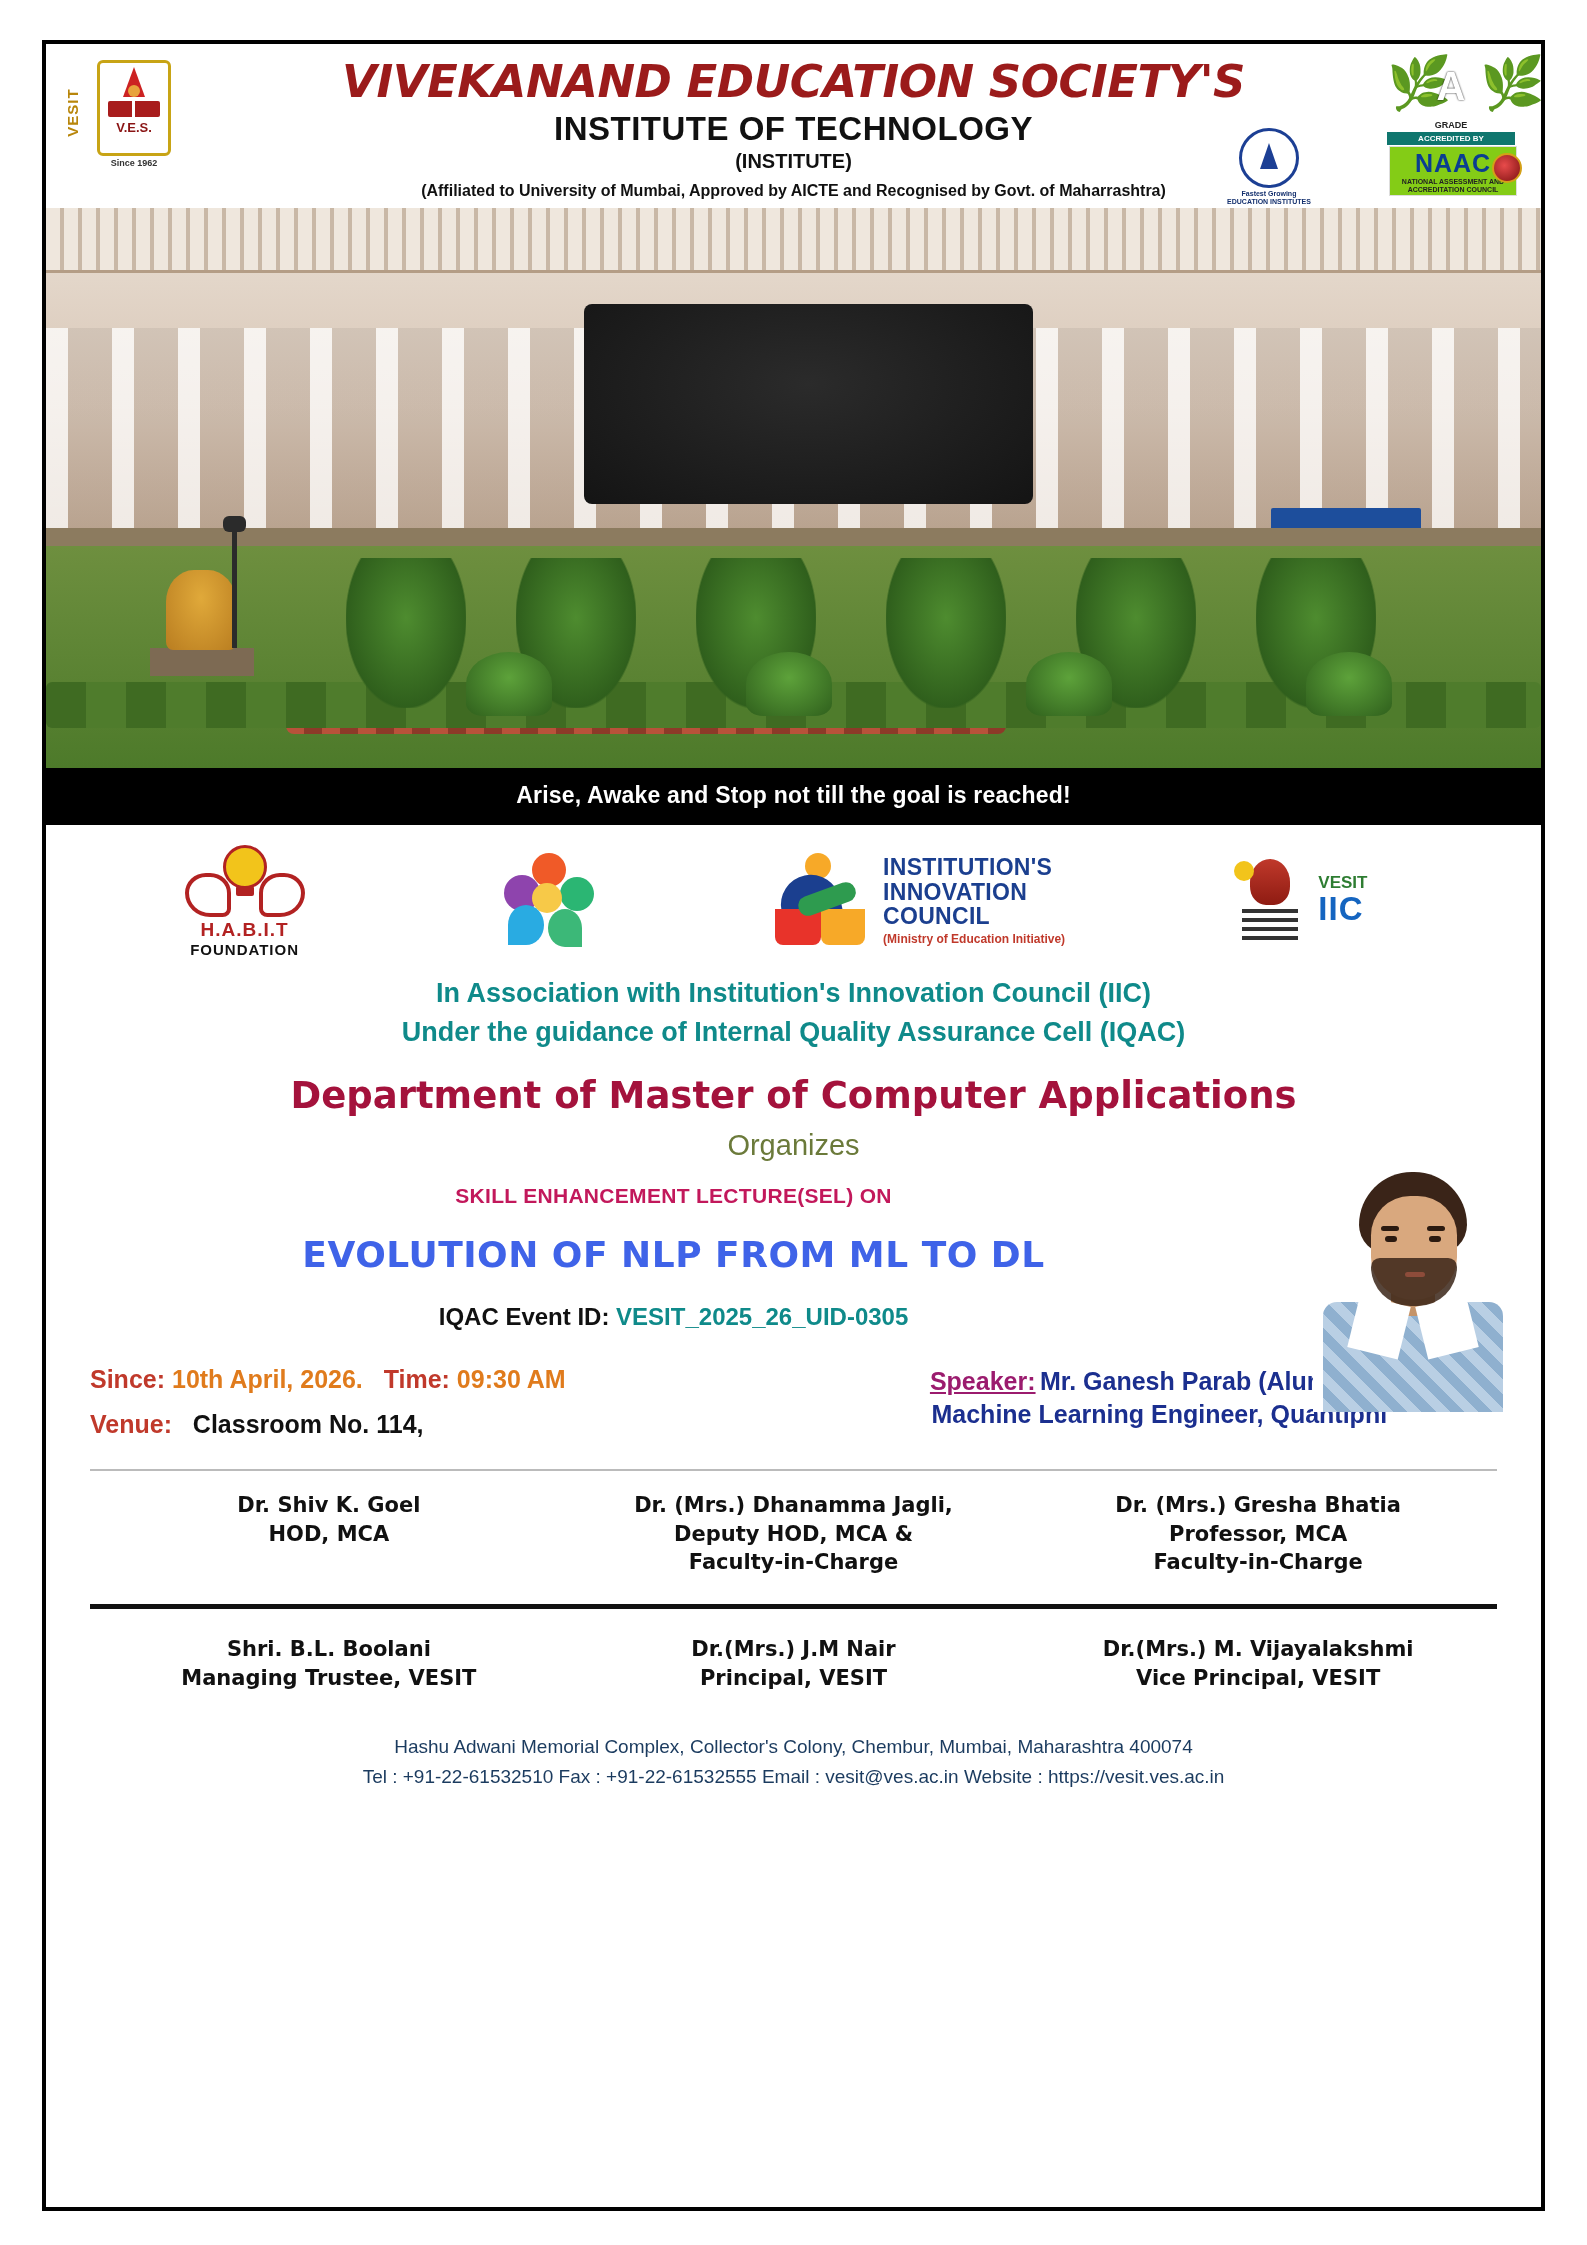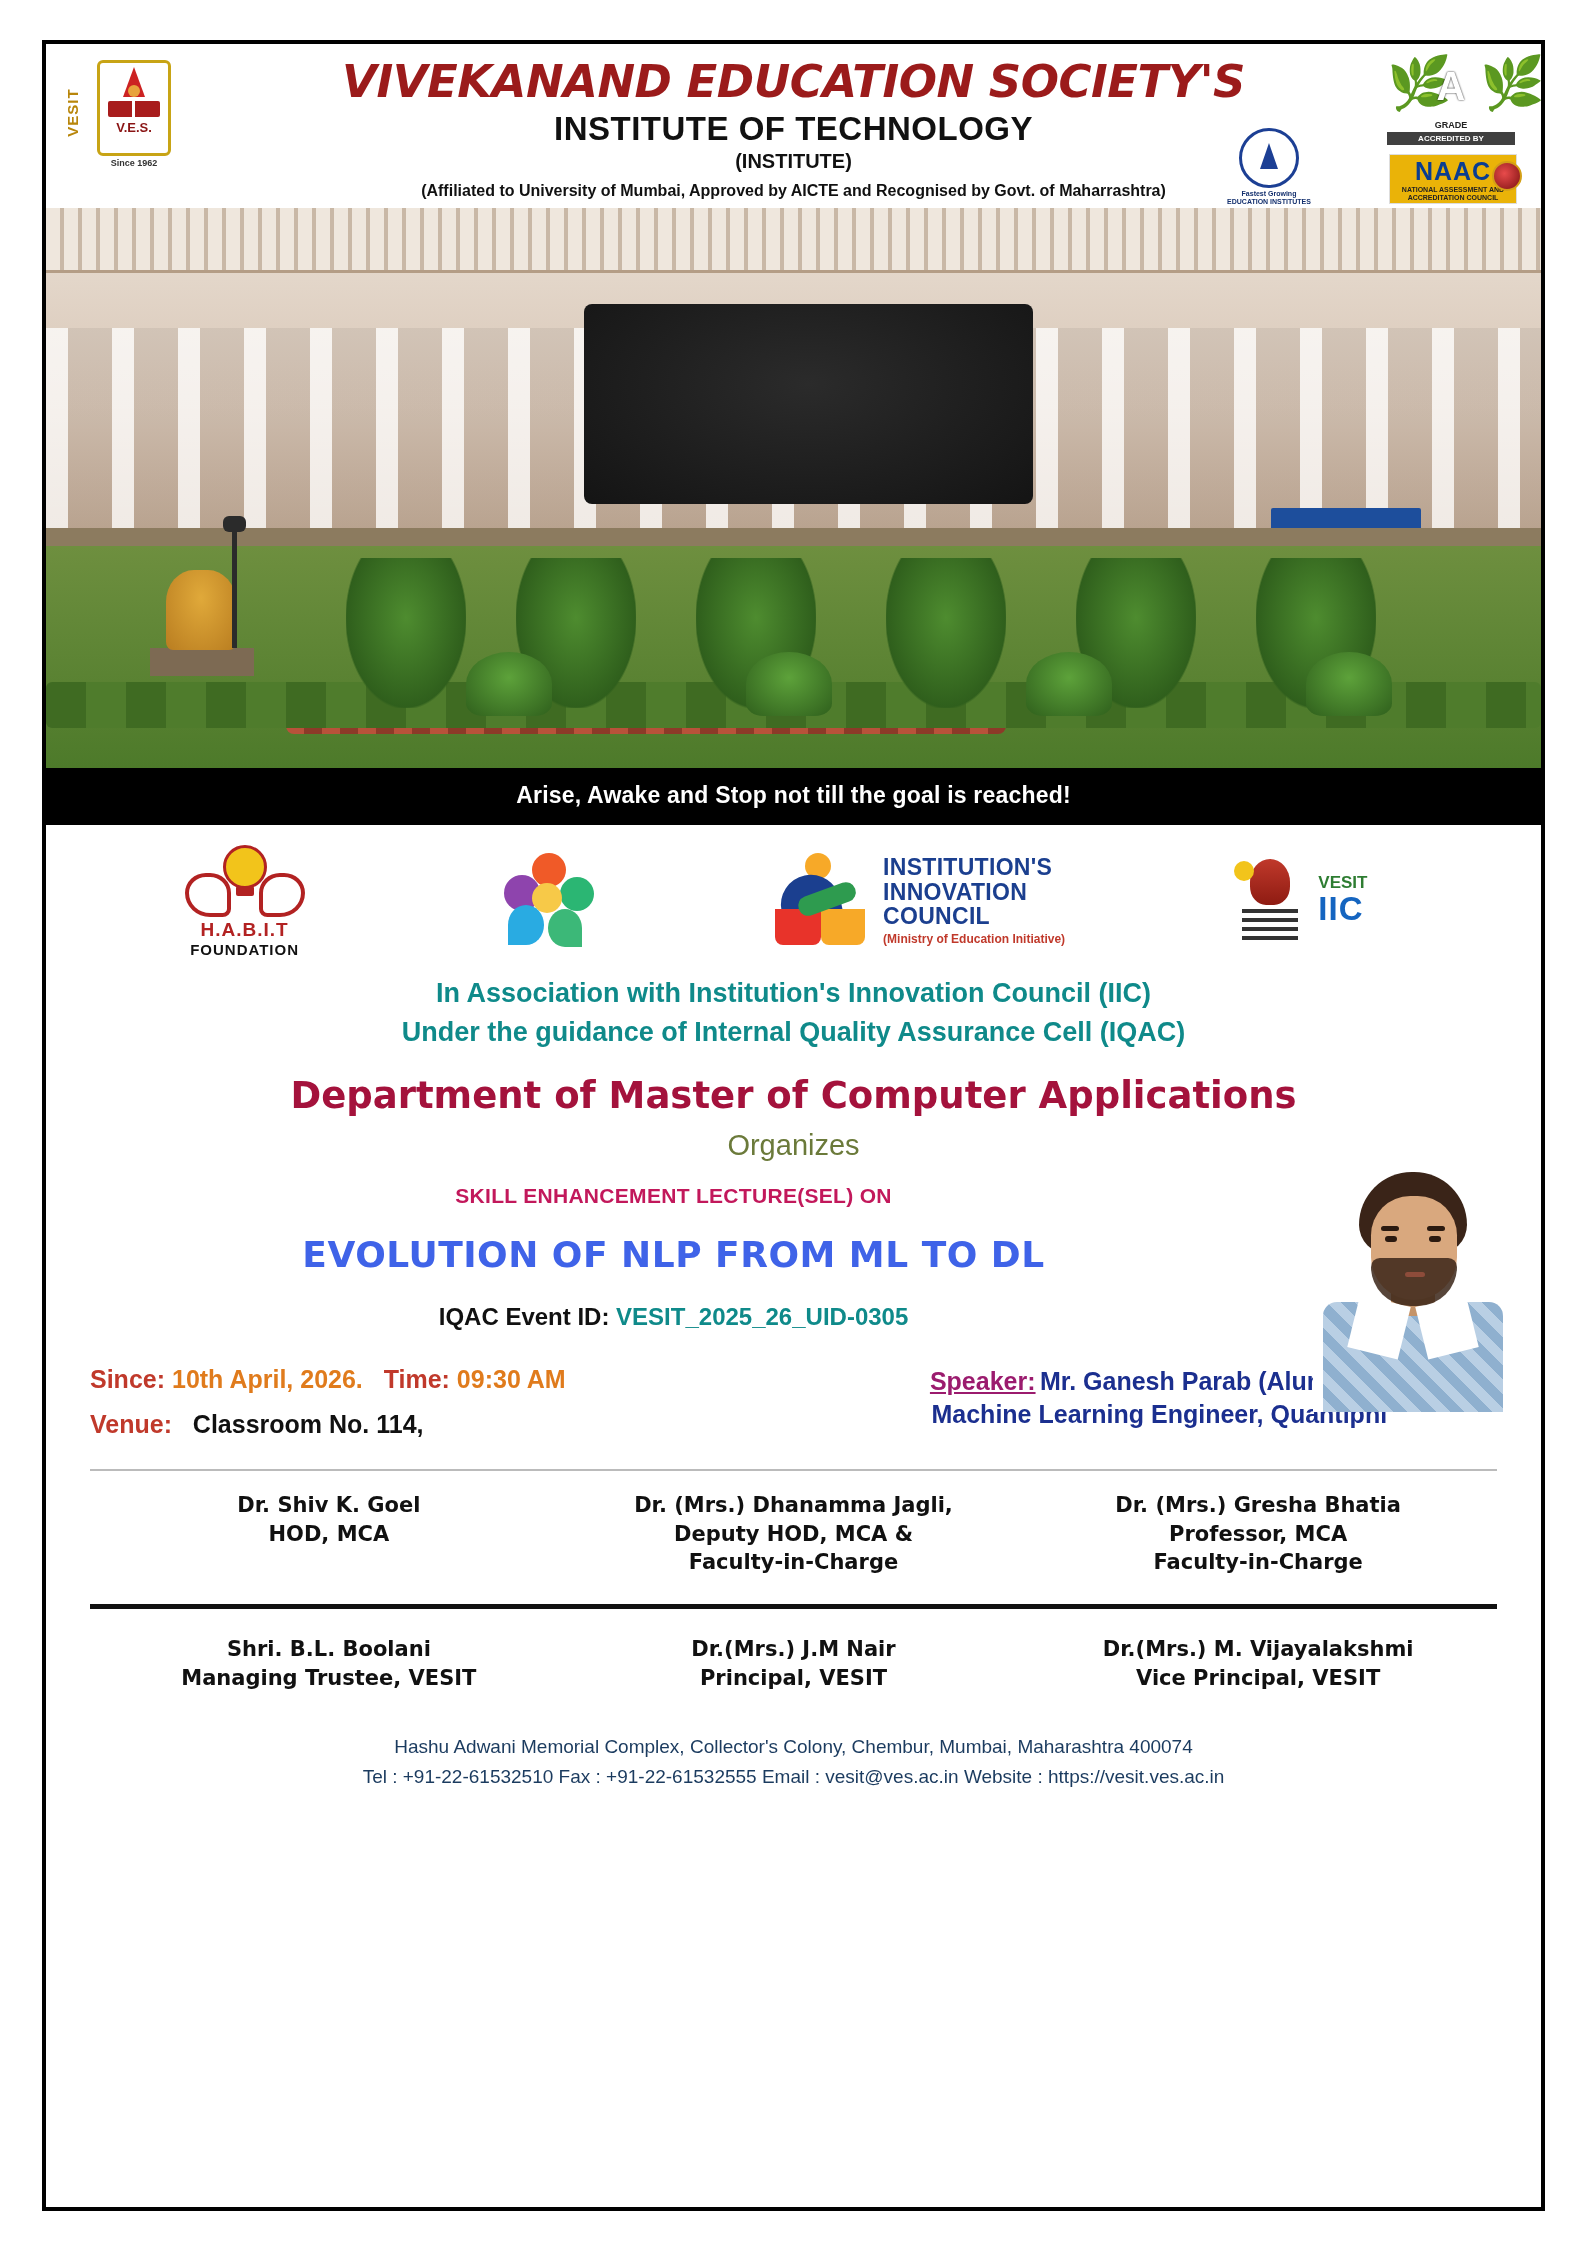--- a/index.html
+++ b/index.html
@@ -150,26 +150,26 @@
   }
   .grade-a {
     position: absolute; left: 50%; top: 4px; transform: translateX(-50%);
     font-size: 40px; font-weight: bold; color: #ffffff;
     text-shadow: 0 0 2px #000;
   }
   .grade-sub {
     font-size: 9px; color:#222; font-weight:bold; margin-top:-4px;
   }
   .ribbon {
-    background:#404040; color:#fff; font-size:8px; font-weight:bold;
+    background:#0f766e; color:#fff; font-size:8px; font-weight:bold;
     padding:2px 0; margin-top:2px;
   }
   .naac {
-    position:absolute; right: 6px; top: 94px; width:128px; text-align:center;
-    border:1px solid #ddd; background:#eab308; padding:2px;
+    position:absolute; right: 6px; top: 86px; width:128px; text-align:center;
+    border:1px solid #ddd; background:#84cc16; padding:2px;
   }
   .naac-title { font-size:25px; font-weight:bold; color:#0a3d91; letter-spacing:1px;}
   .naac-sub { font-size:7px; color:#222; font-weight:bold; line-height:1.1;}
   .naac-seal {
     position:absolute; right:-6px; top:6px; width:30px;height:30px;border-radius:50%;
     background: radial-gradient(circle at 40% 40%, #e84b4b, #7d1111);
     border:2px solid #d4a017;
   }
   .isoBadge {
     position:absolute; left: 10px; top: 68px; width: 92px; text-align:center;

